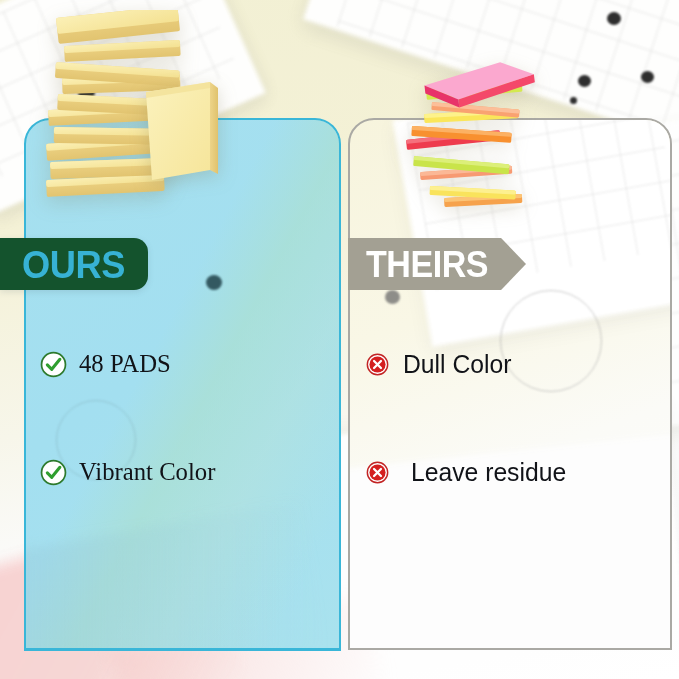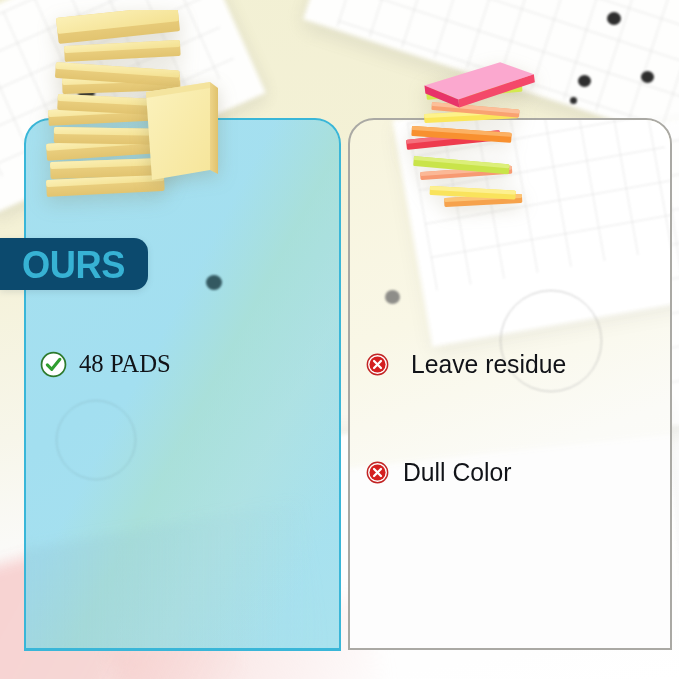--- a/index.html
+++ b/index.html
@@ -174,21 +174,21 @@
     background-size: 34px 34px;
   }
 
   
   .hdr-ours {
     position: absolute;
     left: 0;
     top: 238px;
     width: 148px;
     height: 52px;
-    background: #0c4a6e;
+    background: #14532d;
     border-radius: 0 14px 14px 0;
     box-shadow: 0 2px 6px rgba(80,100,110,.16);
     display: flex;
     align-items: center;
     z-index: 6;
   }
   .hdr-ours .txt {
     margin-left: 22px;
     color: #37b2d4;
     font-size: 39px;
@@ -444,51 +444,61 @@
         <polygon points="34,38 112,22 112,30 34,46" fill="#f4486a"></polygon>
         <polygon points="2,20 34,38 34,46 2,28" fill="#e8336a"></polygon>
       </g>
     </svg>
   </div>
 
   <div class="hdr-ours">
     <span class="txt">OURS</span>
   </div>
 
+  <div class="hdr-theirs">
+    <span class="txt">THEIRS</span>
+  </div>
 
   <div class="rows left">
 
     <div class="feature-row r1">
       <svg class="icon-ok" viewBox="0 0 28 28" xmlns="http://www.w3.org/2000/svg">
         <circle cx="14" cy="14" r="12.4" fill="#ffffff" stroke="#2d7a2d" stroke-width="1.8"></circle>
         <path d="M7.6 14.4 L12.2 19 L20.6 8.6" fill="none" stroke="#2f9e2f" stroke-width="3.2" stroke-linecap="round" stroke-linejoin="round"></path>
       </svg>
       <span class="label">48 PADS</span>
     </div>
 
+    <div class="feature-row r2">
+      <svg class="icon-ok" viewBox="0 0 28 28" xmlns="http://www.w3.org/2000/svg">
+        <circle cx="14" cy="14" r="12.4" fill="#ffffff" stroke="#2d7a2d" stroke-width="1.8"></circle>
+        <path d="M7.6 14.4 L12.2 19 L20.6 8.6" fill="none" stroke="#2f9e2f" stroke-width="3.2" stroke-linecap="round" stroke-linejoin="round"></path>
+      </svg>
+      <span class="label">Vibrant Color</span>
+    </div>
 
 
   </div>
 
   <div class="rows right">
 
+
+    <div class="feature-row r2">
+      <svg class="icon-no" viewBox="0 0 24 24" xmlns="http://www.w3.org/2000/svg">
+        <circle cx="12" cy="12" r="10.6" fill="#ffffff" stroke="#c22424" stroke-width="1.5"></circle>
+        <circle cx="12" cy="12" r="8.4" fill="#d41f1f"></circle>
+        <path d="M8.4 8.4 L15.6 15.6 M15.6 8.4 L8.4 15.6" stroke="#ffffff" stroke-width="2.4" stroke-linecap="round"></path>
+      </svg>
+      <span class="label">Dull Color</span>
+    </div>
 
     <div class="feature-row r3">
       <svg class="icon-no" viewBox="0 0 24 24" xmlns="http://www.w3.org/2000/svg">
         <circle cx="12" cy="12" r="10.6" fill="#ffffff" stroke="#c22424" stroke-width="1.5"></circle>
         <circle cx="12" cy="12" r="8.4" fill="#d41f1f"></circle>
         <path d="M8.4 8.4 L15.6 15.6 M15.6 8.4 L8.4 15.6" stroke="#ffffff" stroke-width="2.4" stroke-linecap="round"></path>
       </svg>
       <span class="label" style="margin-left:22px;">Leave residue</span>
     </div>
 
-    <div class="feature-row r2">
-      <svg class="icon-no" viewBox="0 0 24 24" xmlns="http://www.w3.org/2000/svg">
-        <circle cx="12" cy="12" r="10.6" fill="#ffffff" stroke="#c22424" stroke-width="1.5"></circle>
-        <circle cx="12" cy="12" r="8.4" fill="#d41f1f"></circle>
-        <path d="M8.4 8.4 L15.6 15.6 M15.6 8.4 L8.4 15.6" stroke="#ffffff" stroke-width="2.4" stroke-linecap="round"></path>
-      </svg>
-      <span class="label">Dull Color</span>
-    </div>
-
   </div>
 
 </div>
 
 </body></html>

